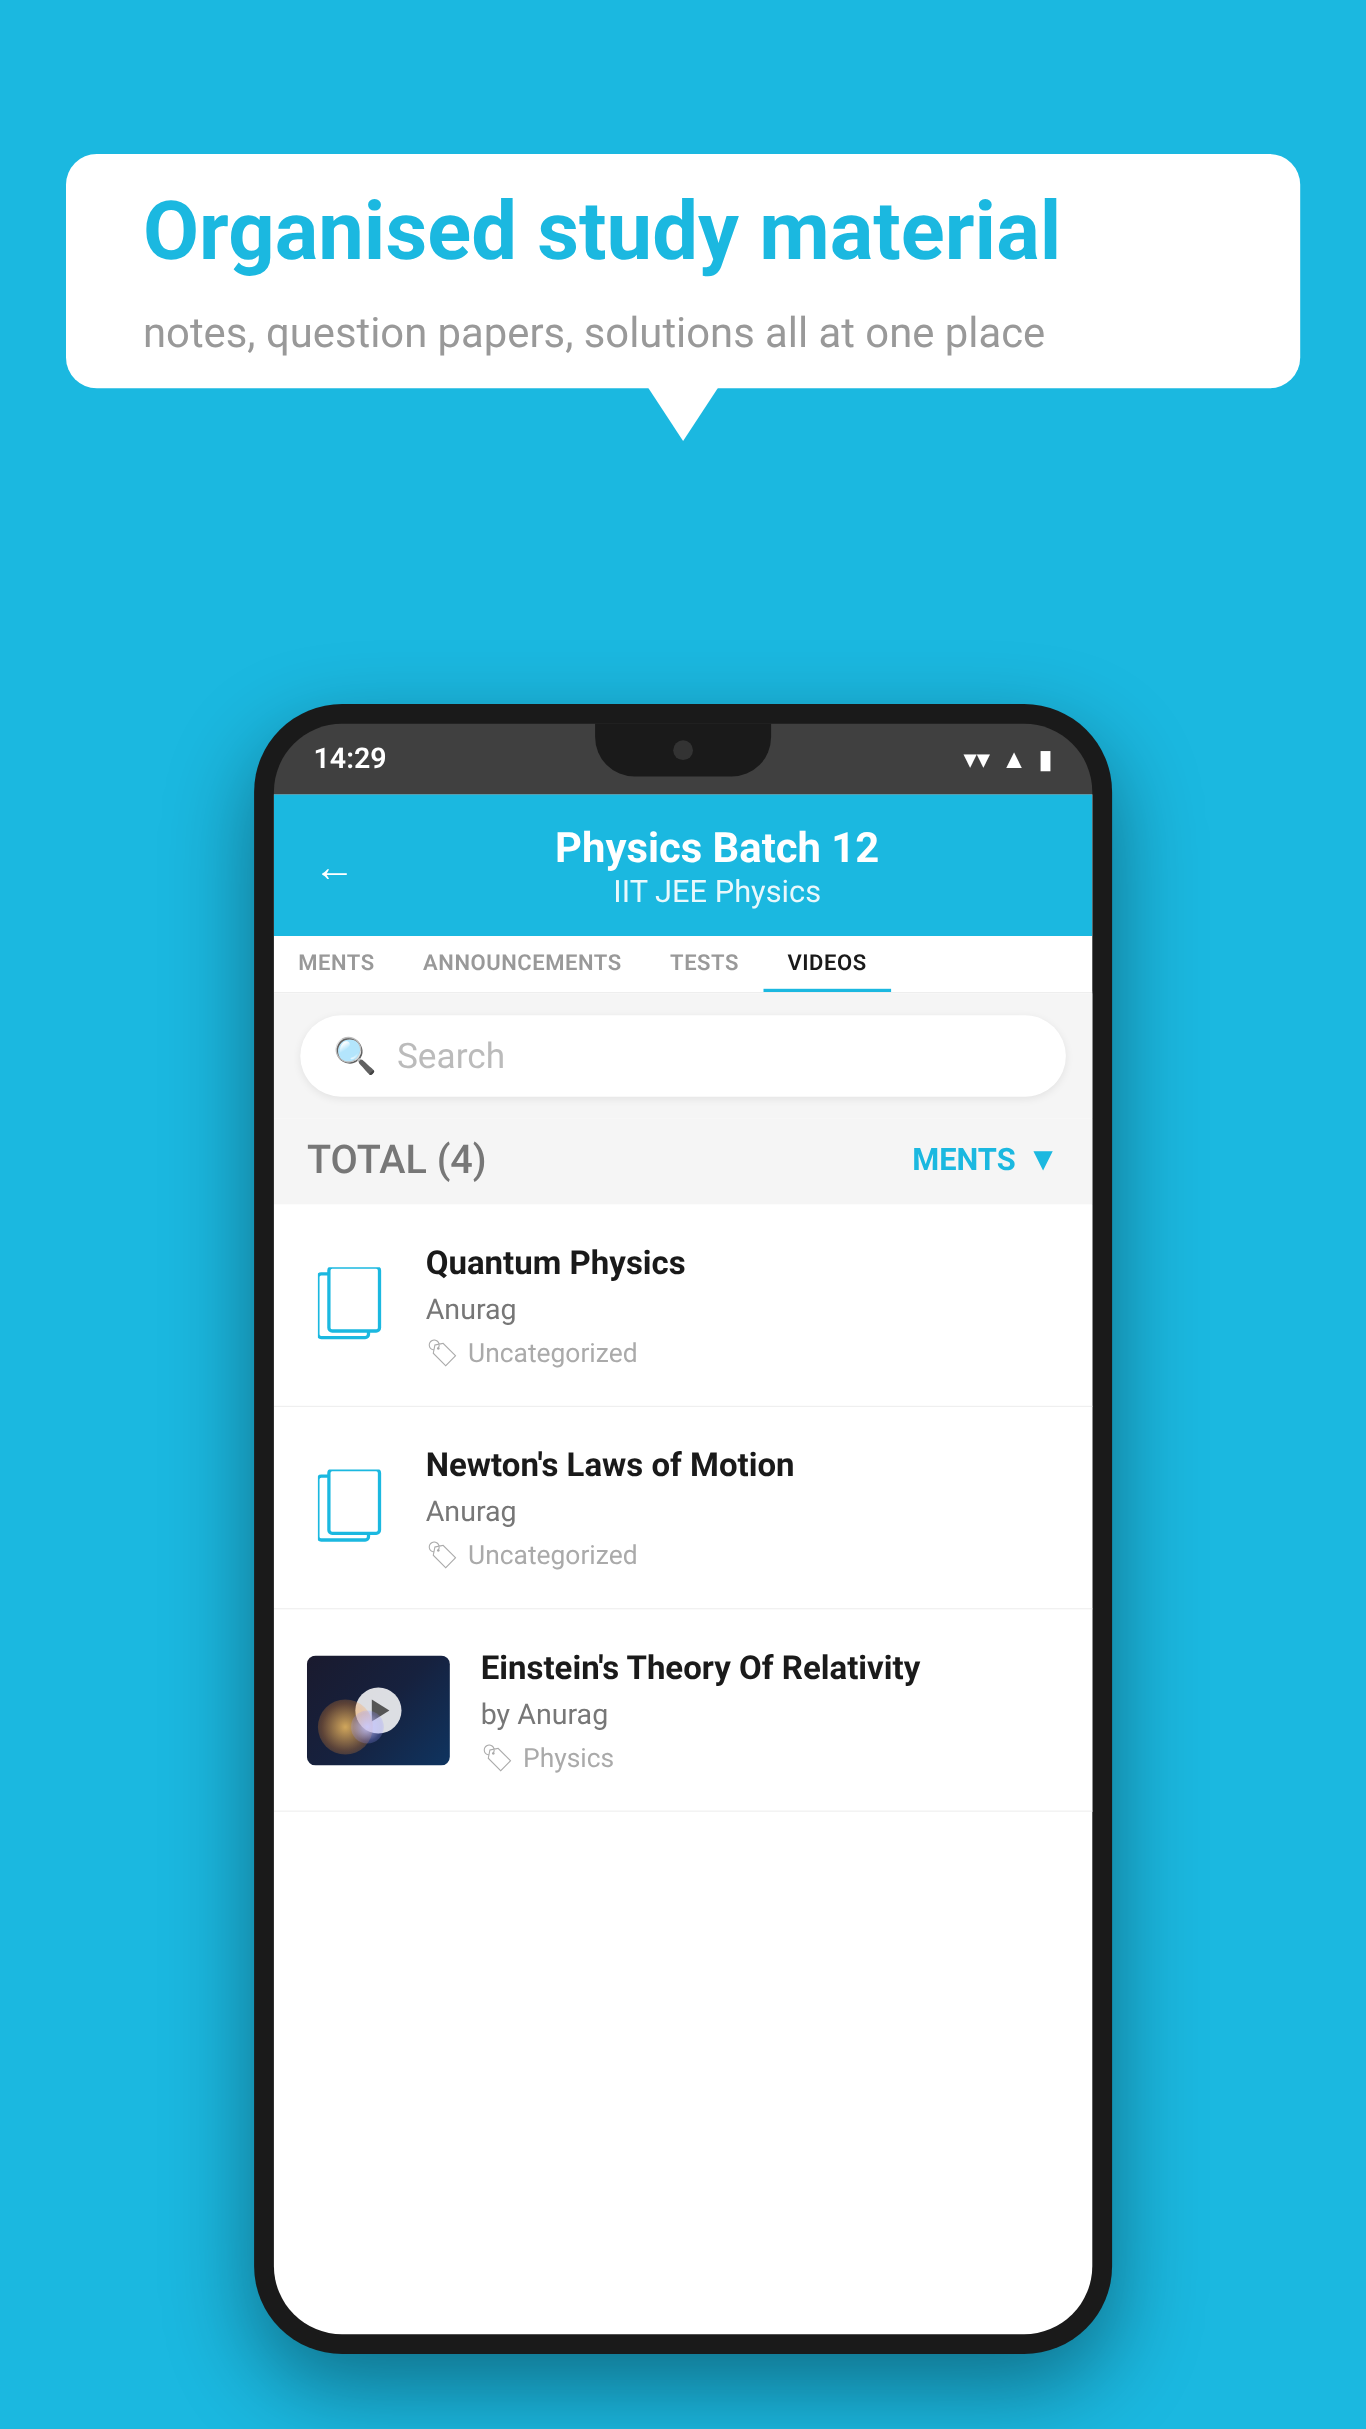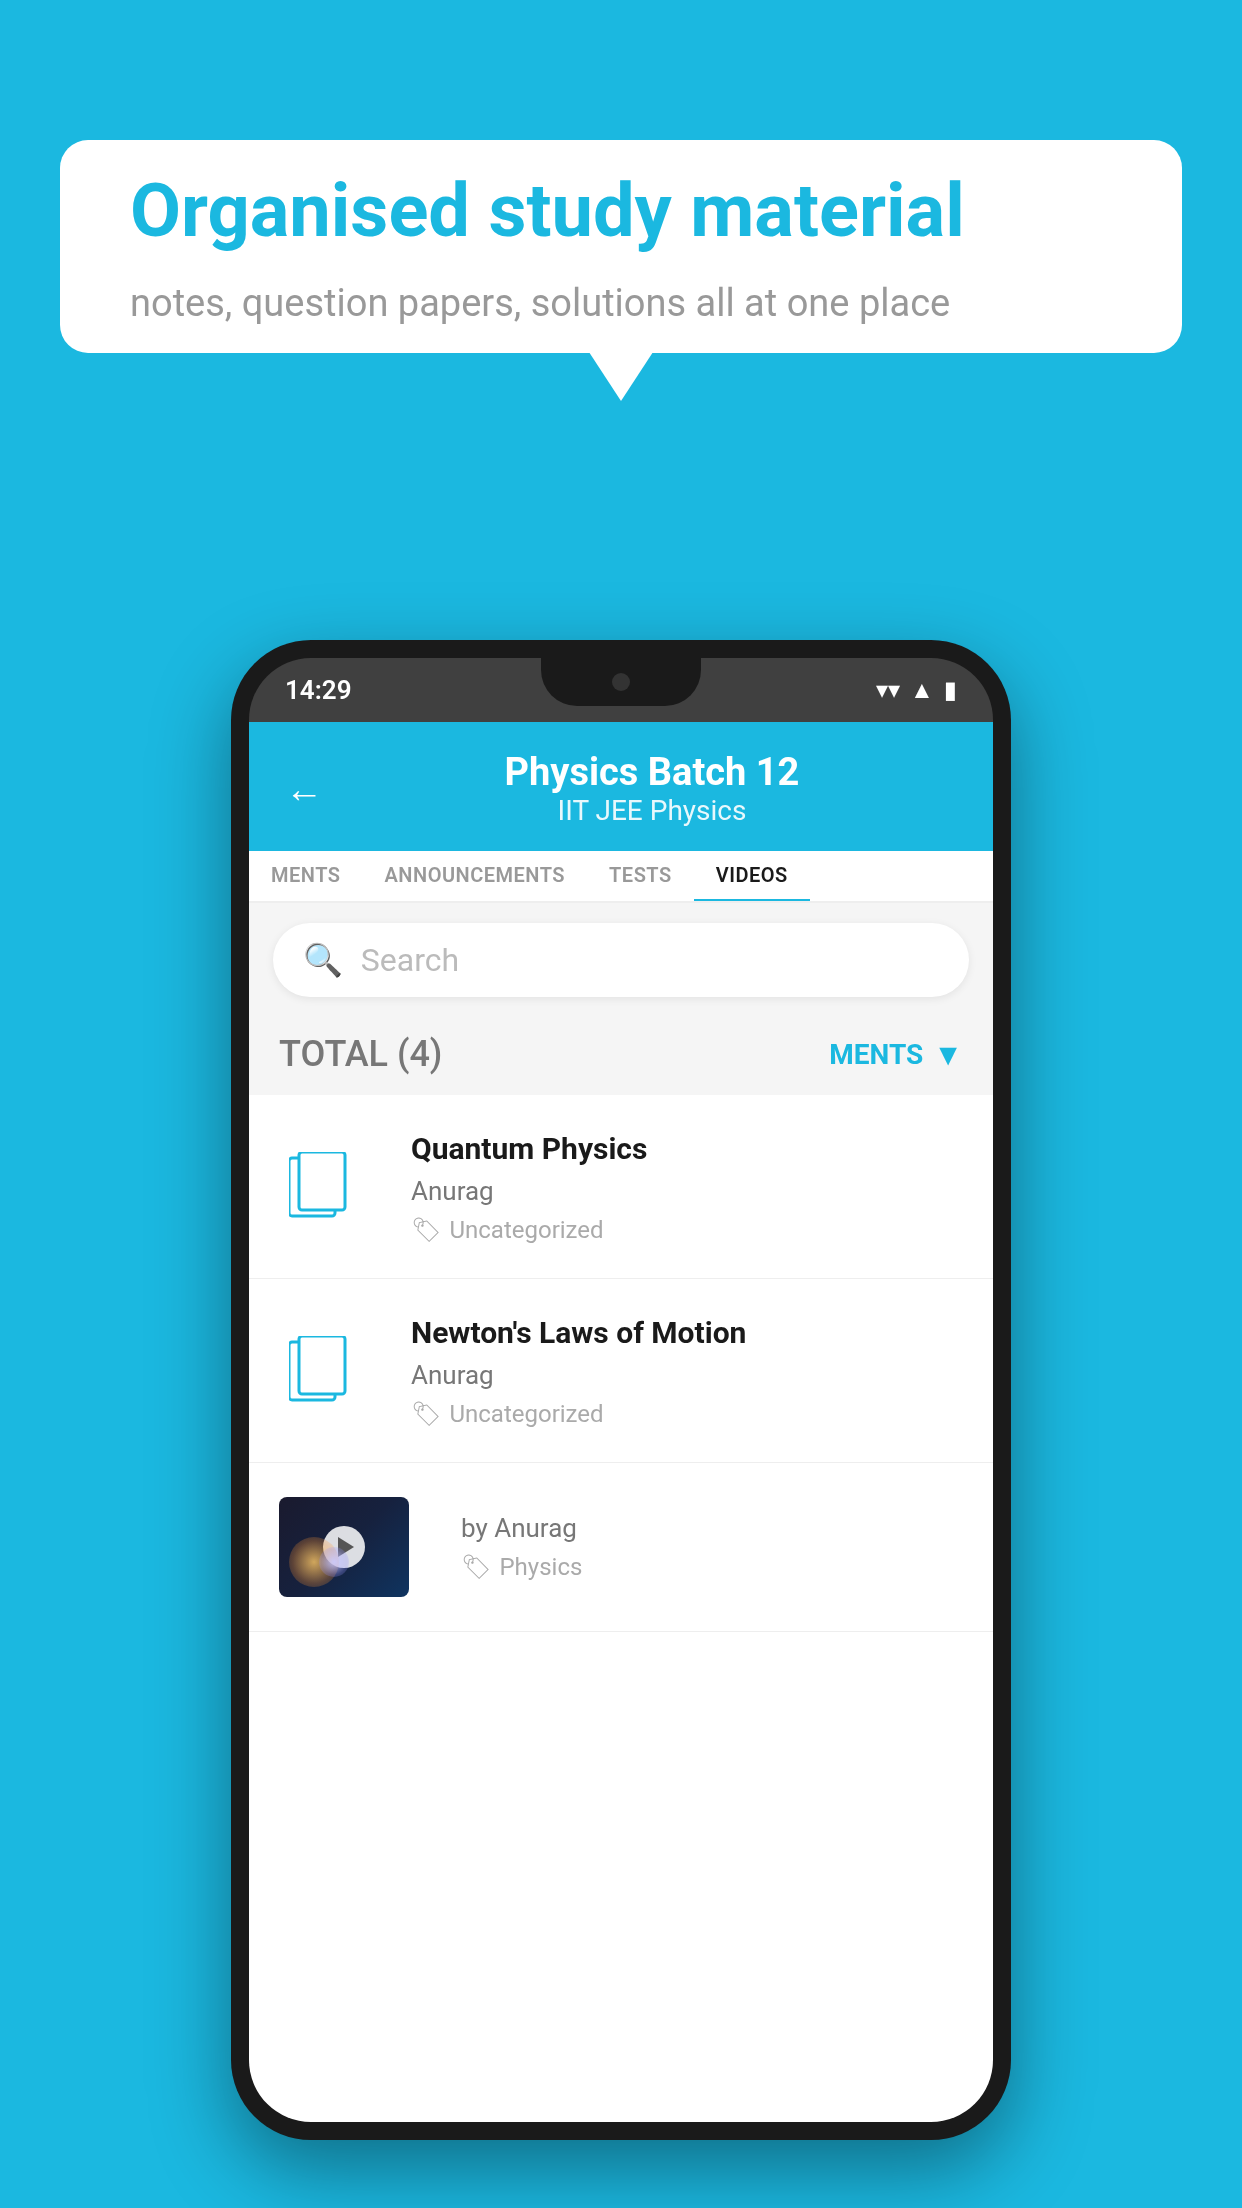--- a/index.html
+++ b/index.html
@@ -319,21 +319,20 @@
       width: 80px;
       height: 80px;
       flex-shrink: 0;
       display: flex;
       align-items: center;
       justify-content: center;
     }
 
     .video-info {
       flex: 1;
-      margin-left: 24px;
     }
 
     .video-title {
       color: #1a1a1a;
       font-size: 30px;
       font-weight: 700;
       margin-bottom: 8px;
       line-height: 1.3;
     }
 
@@ -454,20 +453,21 @@
             <div class="thumbnail-bg">
 
               <div class="orb orb-1"></div>
               <div class="orb orb-2"></div>
               <div class="play-button">
                 <div class="play-triangle"></div>
               </div>
             </div>
           </div>
           <div class="video-info">
+            <div class="video-title">Einstein's Theory Of Relativity</div>
             <div class="video-author">by Anurag</div>
             <div class="video-tag">
               <span class="tag-icon">🏷</span>
               <span>Physics</span>
             </div>
           </div>
         </div>
 
       </div>
 

